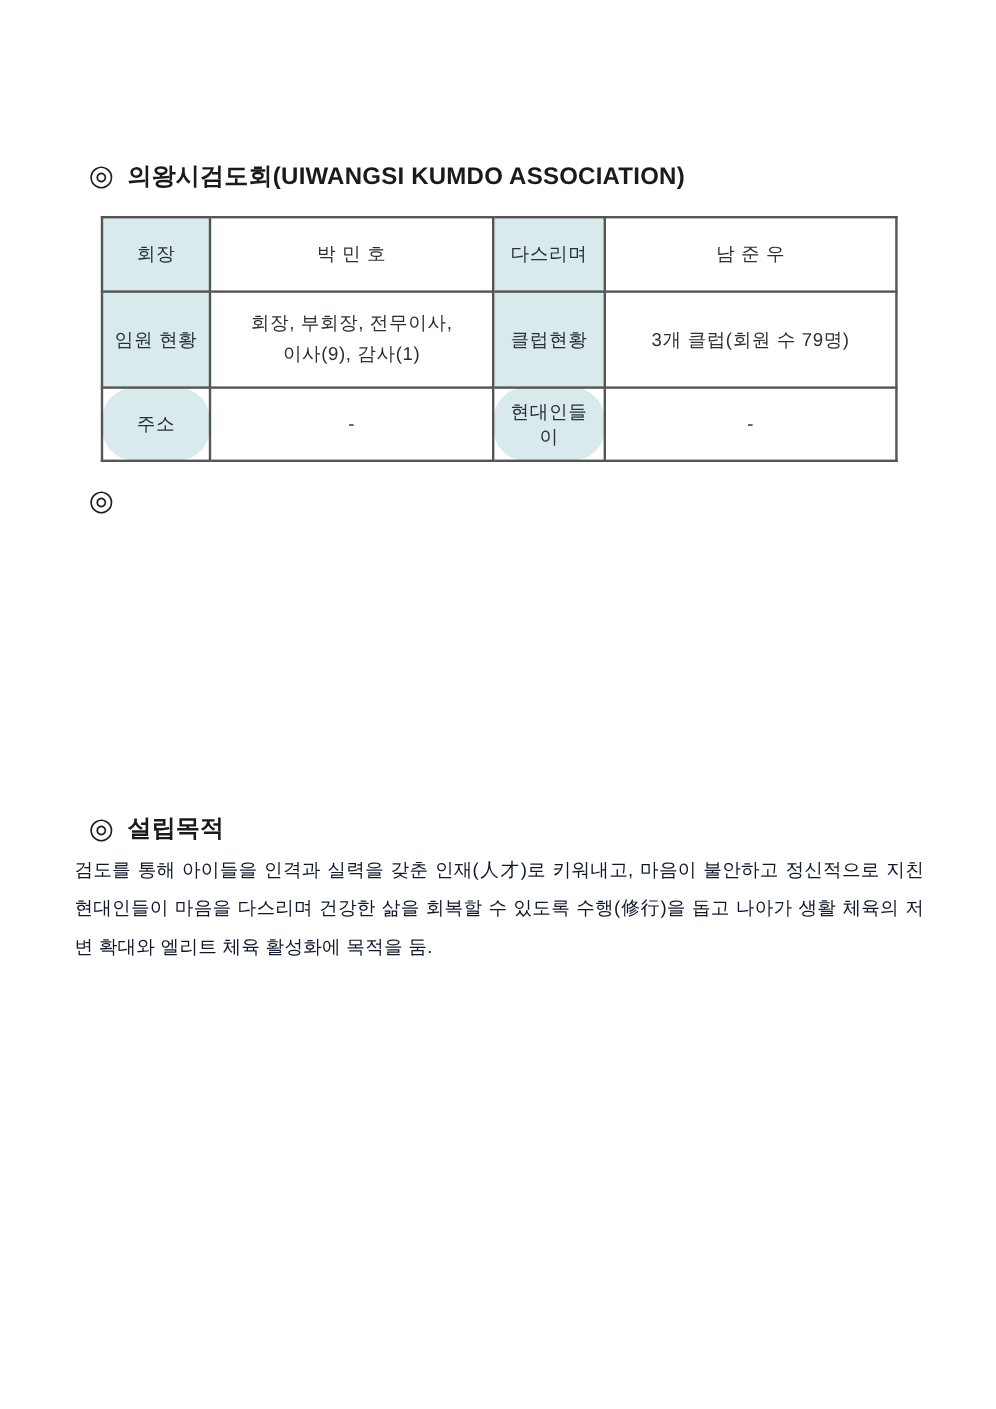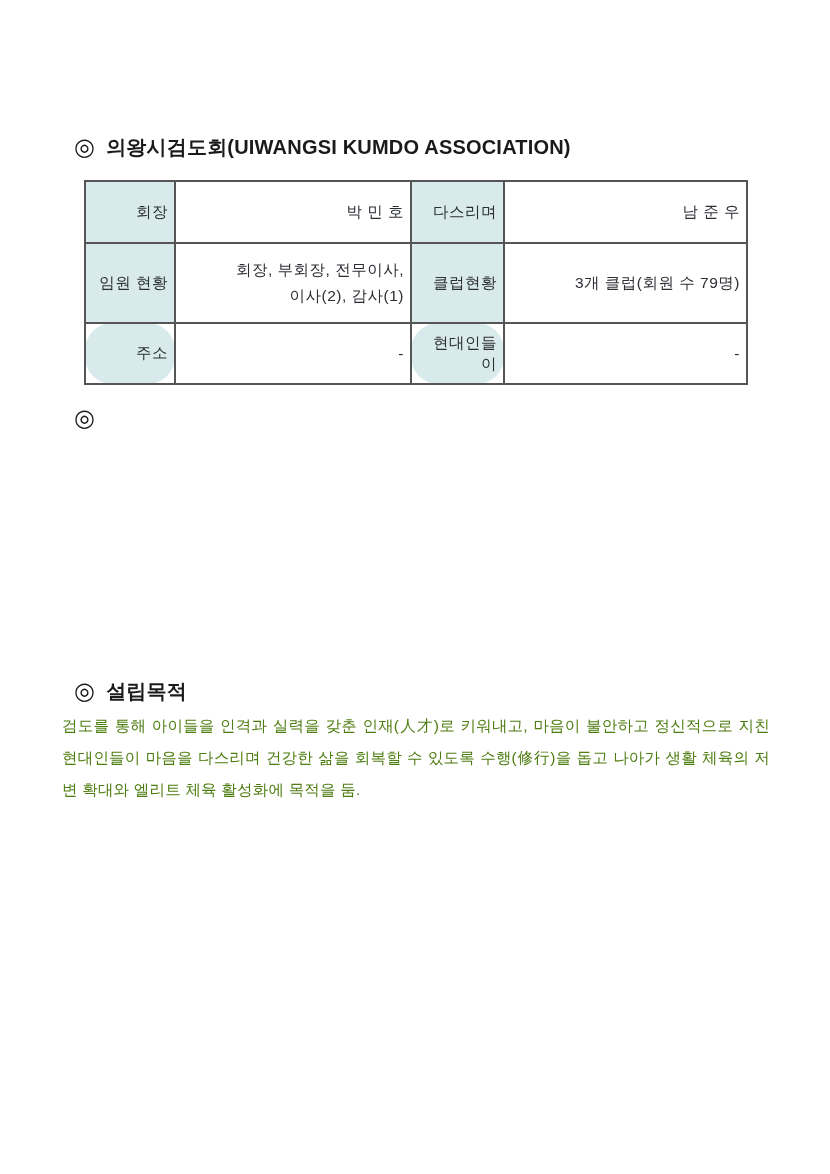--- a/index.html
+++ b/index.html
@@ -42,21 +42,21 @@
   table.info-table {
     position: absolute;
     top: 180px;
     left: 84px;
     width: 662px;
     border-collapse: collapse;
     table-layout: fixed;
   }
   .info-table td {
     border: 2px solid #555555;
-    text-align: right;
+    text-align: center;
     vertical-align: middle;
     font-size: 15.5px;
     color: #2b2e33;
     padding: 2px 6px;
     letter-spacing: 0.5px;
   }
   .info-table td.hd {
     background: #d8eaec;
   }
   .info-table tr.r1 td { height: 56px; }
@@ -64,21 +64,21 @@
   .info-table tr.r3 td { height: 55px; border-radius: 27px; }
   .info-table .vline { line-height: 26px; }
 
   .body-paragraph {
     position: absolute;
     top: 710px;
     left: 62px;
     width: 708px;
     font-size: 15.5px;
     line-height: 32px;
-    color: #4d7c0f;
+    color: #0f172a;
     text-align: justify;
     letter-spacing: 0.2px;
   }
 </style>
 </head>
 <body>
 
 <div class="page">
 
   <div class="heading" id="heading-association">
@@ -97,21 +97,21 @@
       <tr class="r1">
         <td class="hd">회장</td>
         <td>박 민 호</td>
         <td class="hd">다스리며</td>
         <td>남 준 우</td>
       </tr>
       <tr class="r2">
         <td class="hd">임원 현황</td>
         <td>
           <div class="vline">회장, 부회장, 전무이사,</div>
-          <div class="vline">이사(2), 감사(1)</div>
+          <div class="vline">이사(9), 감사(1)</div>
         </td>
         <td class="hd">클럽현황</td>
         <td>3개 클럽(회원 수 79명)</td>
       </tr>
       <tr class="r3">
         <td class="hd">주소</td>
         <td>-</td>
         <td class="hd">현대인들이</td>
         <td>-</td>
       </tr>

